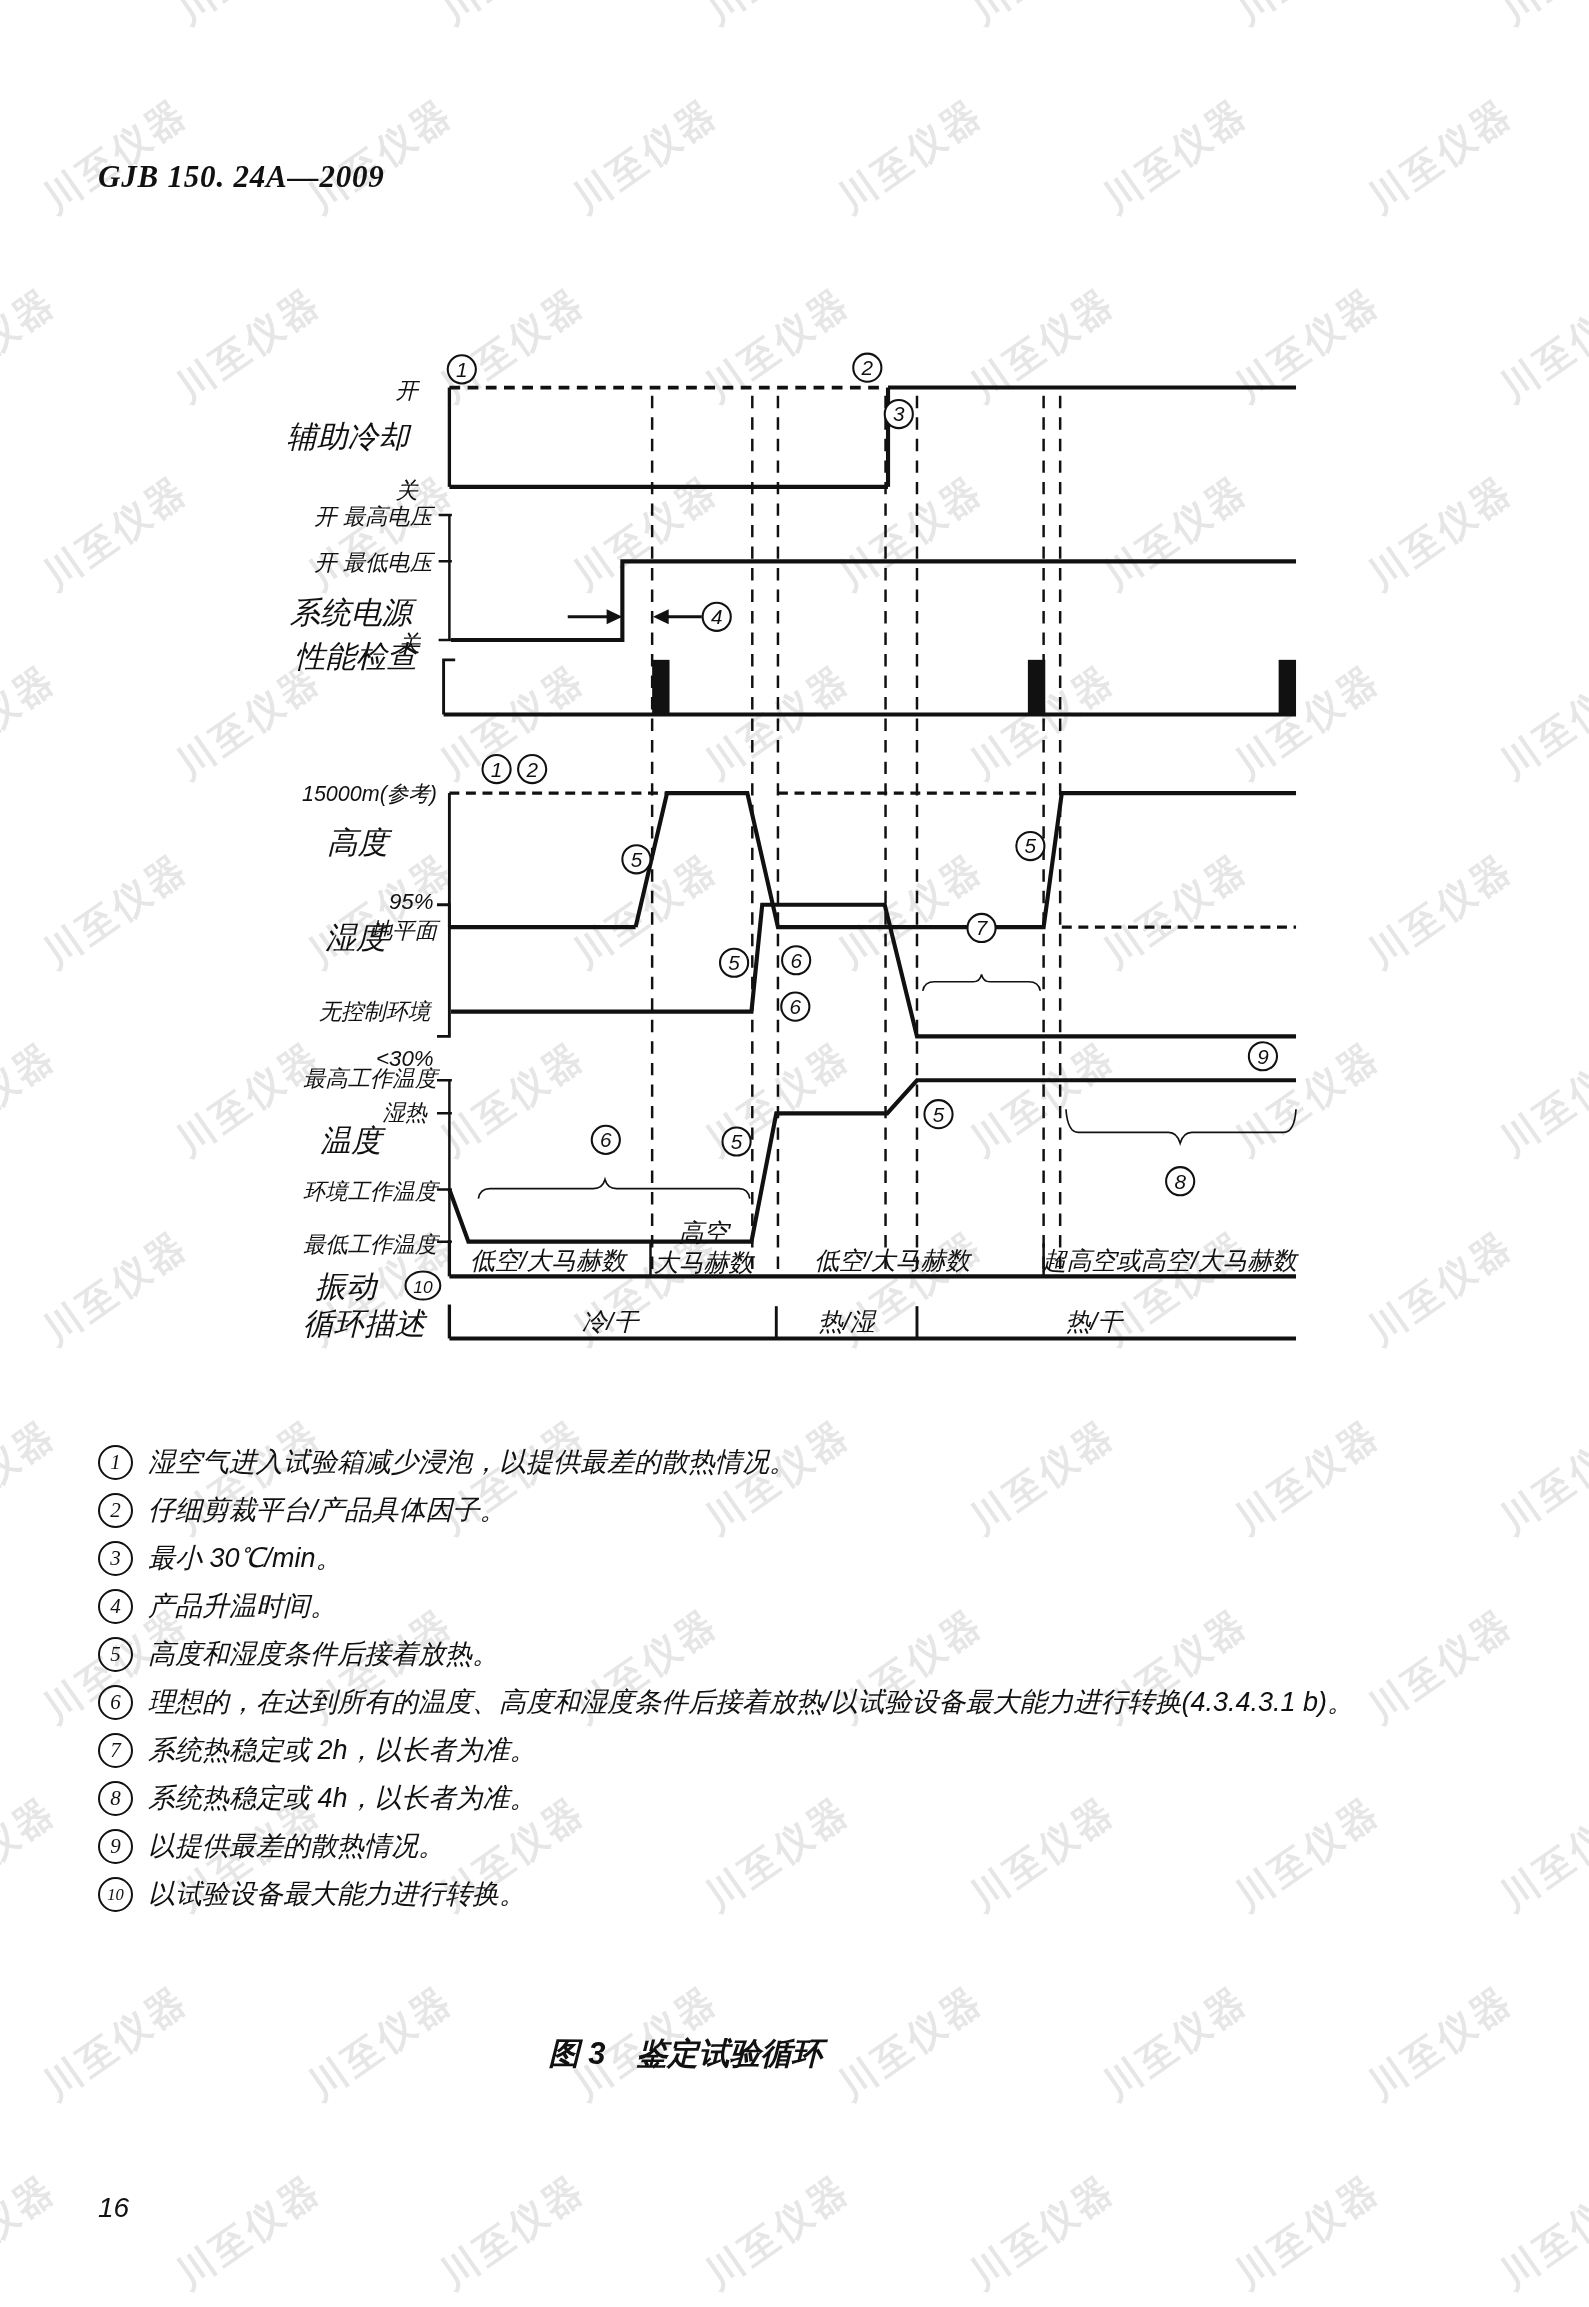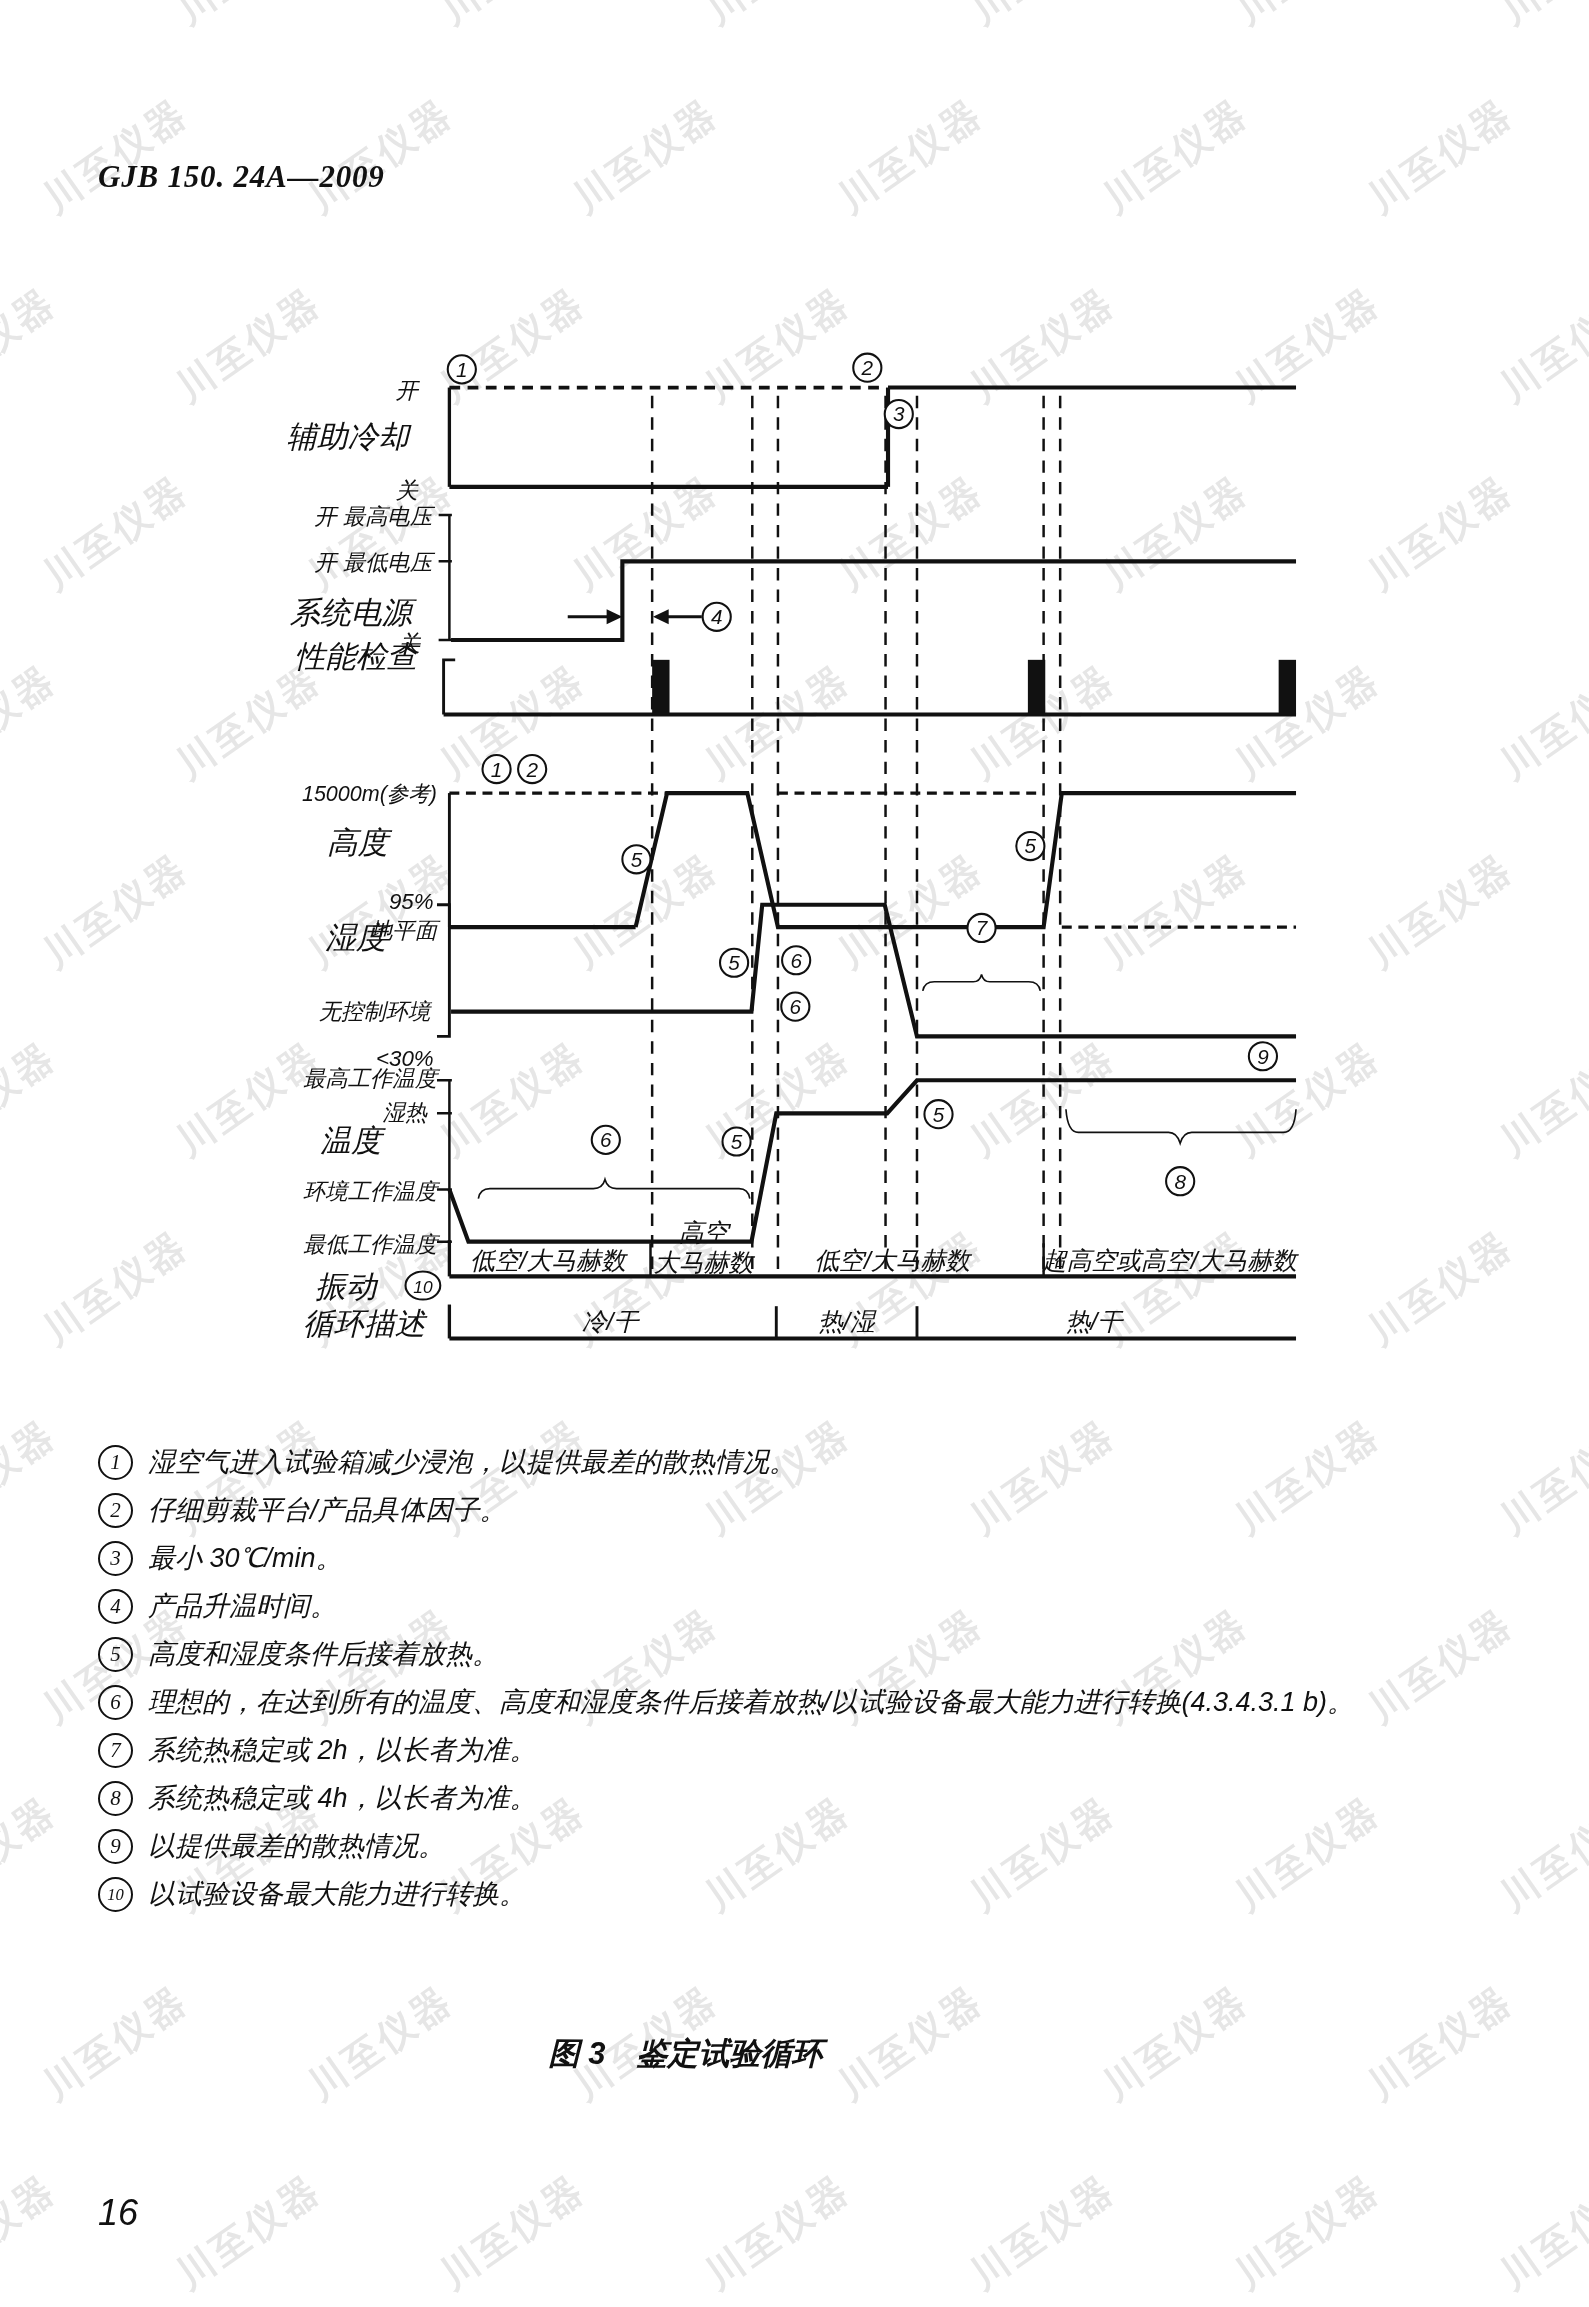--- a/index.html
+++ b/index.html
@@ -49,21 +49,21 @@
     font-size:21px;line-height:31px;text-align:center;
     font-family:"Liberation Serif",serif;
   }
   .note-text{font-size:27px;white-space:nowrap;}
   .fig-caption{
     position:absolute;left:0;top:2010px;width:1371px;
     text-align:center;font-size:31px;font-weight:bold;margin-top:23px;
   }
   .page-number{
     position:absolute;left:98px;top:2192px;
-    font-size:36px;
+    font-size:28px;
     text-align:center;
   }
 </style>
 </head>
 <body>
 
 <div class="page">
 
   <div id="watermarks">
       <span class="wm" style="left: -99px; top: -58px;">川至仪器</span>

